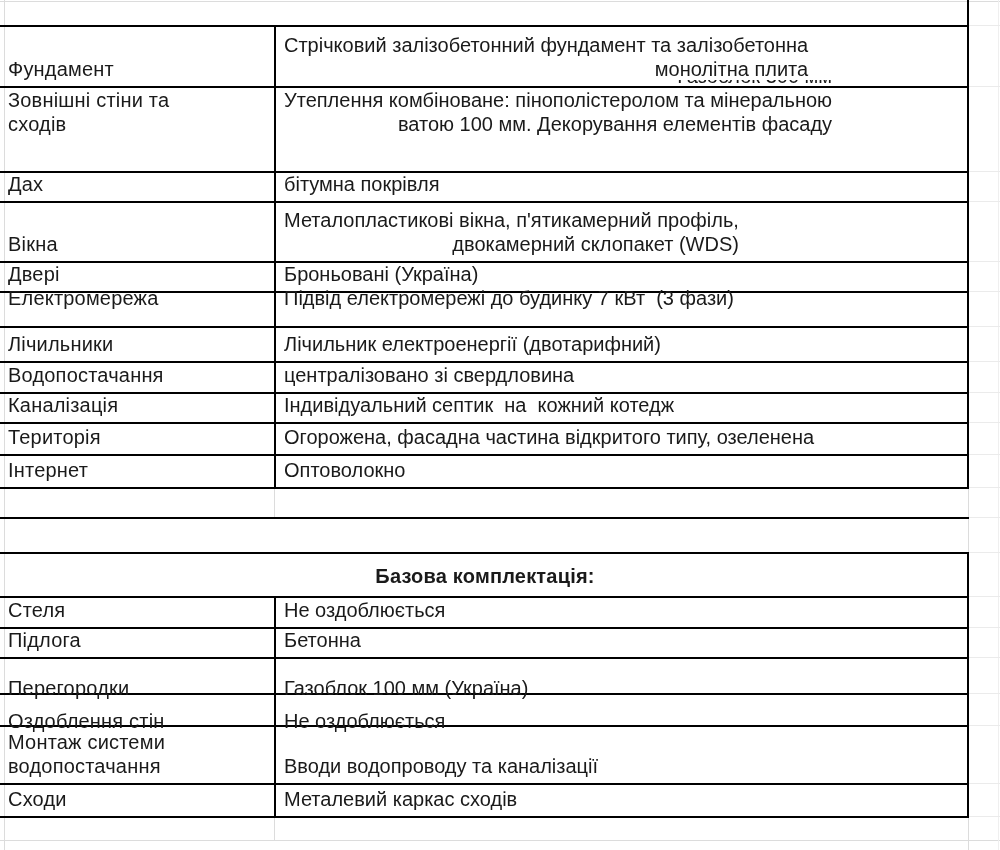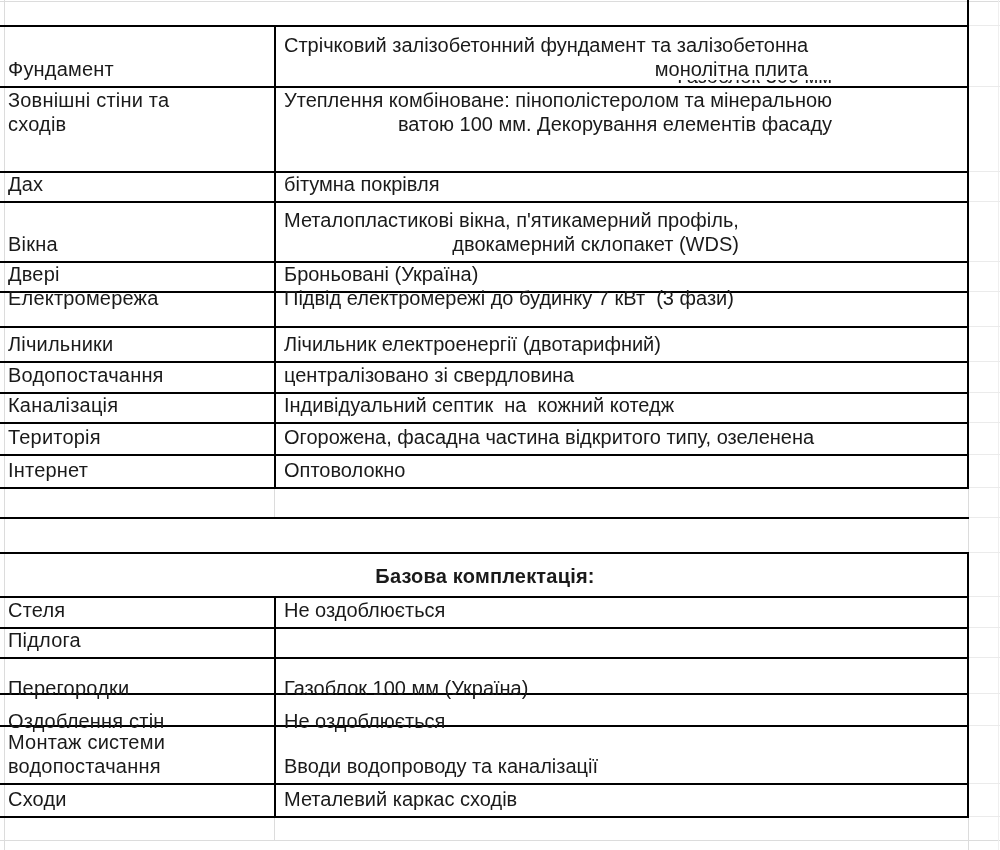--- a/index.html
+++ b/index.html
@@ -135,20 +135,21 @@
 
   <div class="c lc g10">Інтернет</div>
   <div class="c vc g10">Оптоволокно</div>
 
   <div class="c hdr hd">Базова комплектація:</div>
 
   <div class="c lc h0">Стеля</div>
   <div class="c vc h0">Не оздоблюється</div>
 
   <div class="c lc h1">Підлога</div>
+  <div class="c vc h1">Бетонна</div>
 
   <div class="c lc h2">Перегородки</div>
   <div class="c vc h2">Газоблок 100 мм (Україна)</div>
 
   <div class="c lc h3">Оздоблення стін</div>
   <div class="c vc h3">Не оздоблюється</div>
 
   <div class="c lc h4">Монтаж системи
 водопостачання</div>
   <div class="c vc h4">Вводи водопроводу та каналізації</div>

